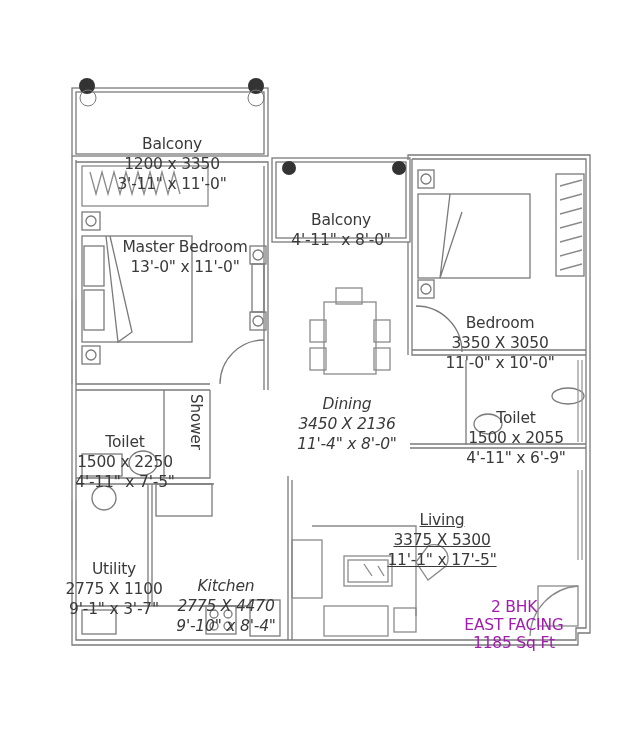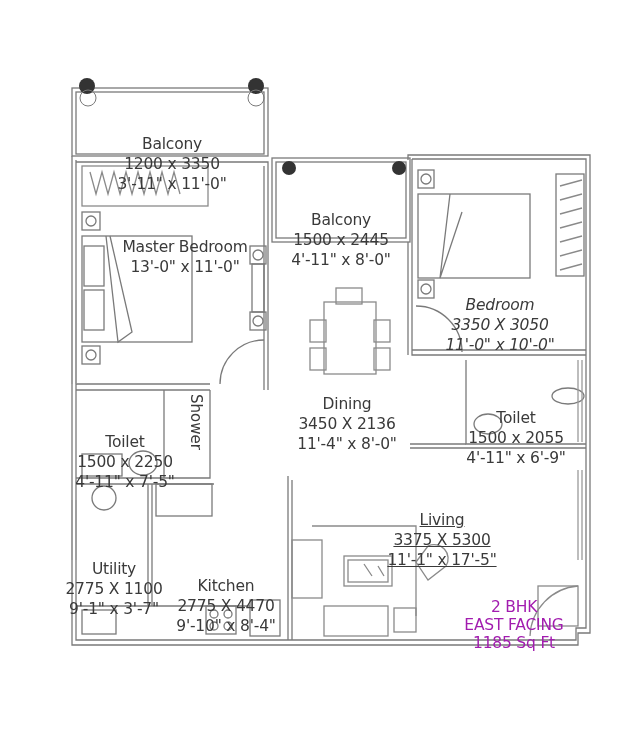--- a/index.html
+++ b/index.html
@@ -154,36 +154,35 @@
 </svg>
 
 <div class="lbl" style="left:102px; top:98px; width:140px;">
   <span>Balcony</span>
   <span>1200 x 3350</span>
   <span>3'-11" x 11'-0"</span>
 </div>
 
 <div class="lbl" style="left:274px; top:174px; width:134px;">
   <span>Balcony</span>
-  <span>1500 x 2445</span>
   <span>4'-11" x 8'-0"</span>
 </div>
 
 <div class="lbl" style="left:100px; top:201px; width:170px;">
   <span>Master Bedroom</span>
   <span>13'-0" x 11'-0"</span>
 </div>
 
-<div class="lbl" style="left:430px; top:259px; width:140px;font-style:italic;">
+<div class="lbl" style="left:430px; top:277px; width:140px;">
   <span>Bedroom</span>
   <span>3350 X 3050</span>
   <span>11'-0" x 10'-0"</span>
 </div>
 
-<div class="lbl" style="left:280px; top:358px; width:134px;">
+<div class="lbl" style="left:280px; top:358px; width:134px;font-style:italic;">
   <span>Dining</span>
   <span>3450 X 2136</span>
   <span>11'-4" x 8'-0"</span>
 </div>
 
 <div class="lbl" style="left:70px; top:396px; width:110px;">
   <span>Toilet</span>
   <span>1500 x 2250</span>
   <span>4'-11" x 7'-5"</span>
 </div>
@@ -195,21 +194,21 @@
   <span>1500 x 2055</span>
   <span>4'-11" x 6'-9"</span>
 </div>
 
 <div class="lbl" style="left:54px; top:523px; width:120px;">
   <span>Utility</span>
   <span>2775 X 1100</span>
   <span>9'-1" x 3'-7"</span>
 </div>
 
-<div class="lbl" style="left:170px; top:540px; width:112px;">
+<div class="lbl" style="left:170px; top:540px; width:112px;font-style:italic;">
   <span>Kitchen</span>
   <span>2775 X 4470</span>
   <span>9'-10" x 8'-4"</span>
 </div>
 
 <div class="lbl" style="left:376px; top:474px; width:132px;text-decoration:underline;">
   <span>Living</span>
   <span>3375 X 5300</span>
   <span>11'-1" x 17'-5"</span>
 </div>

